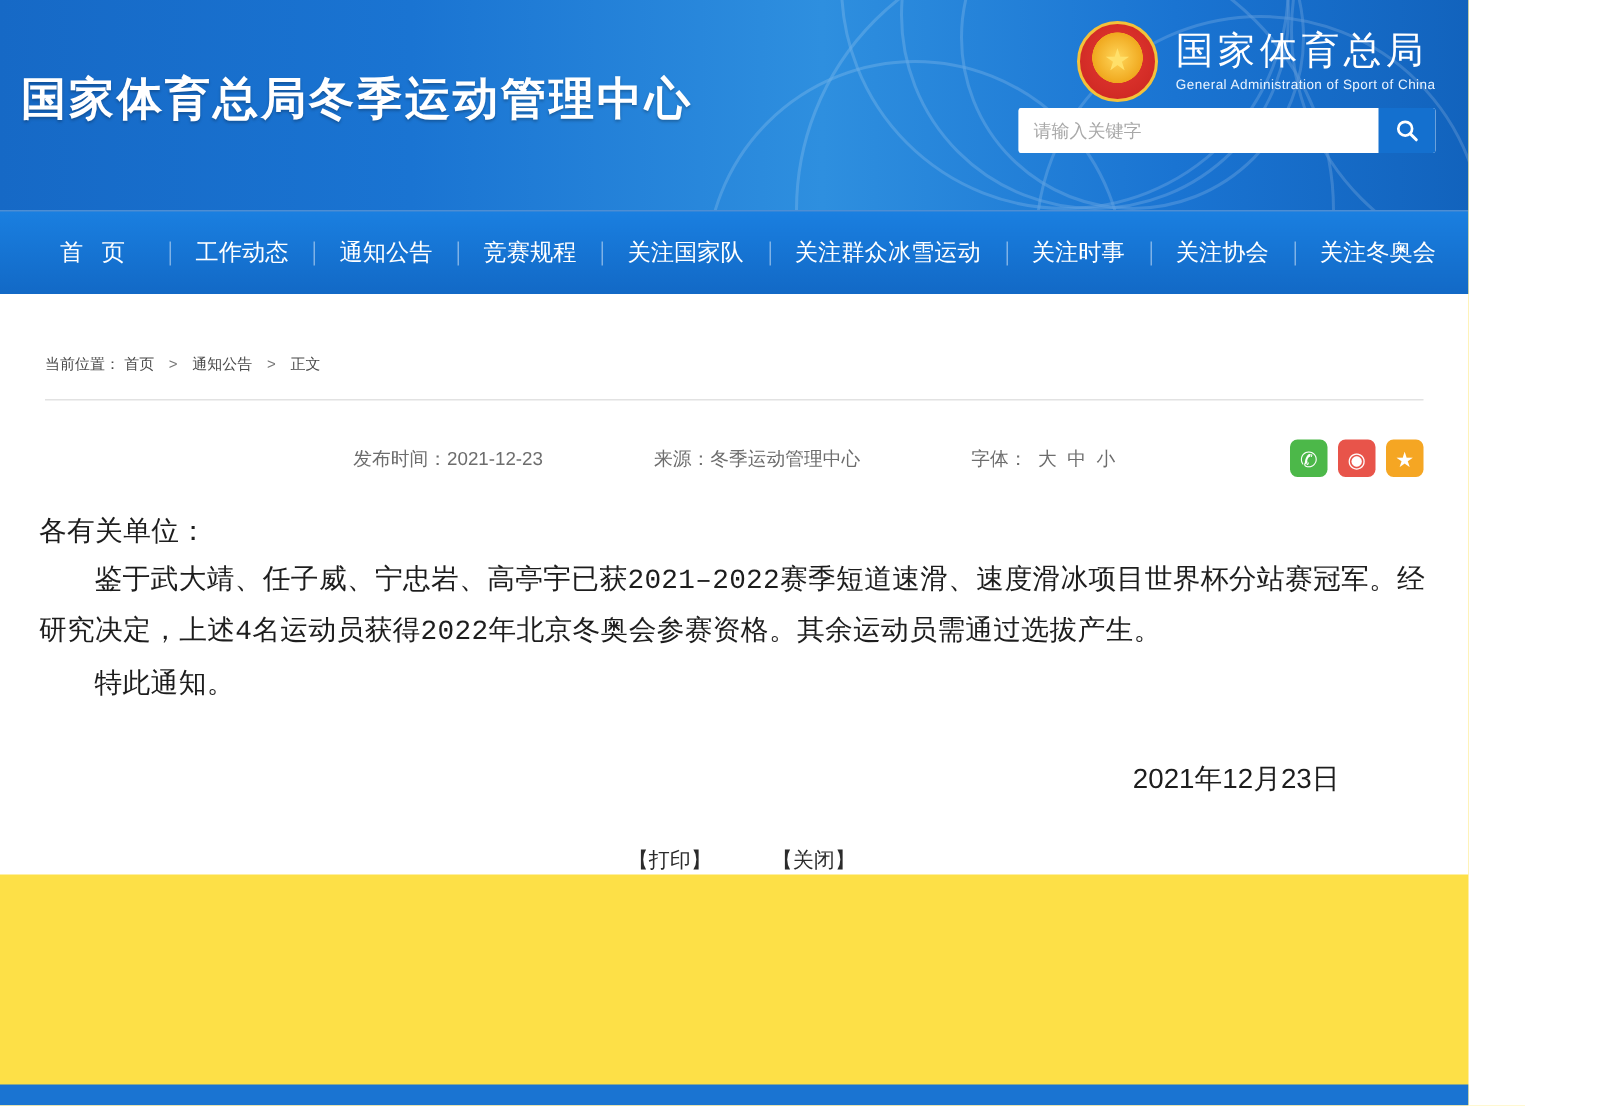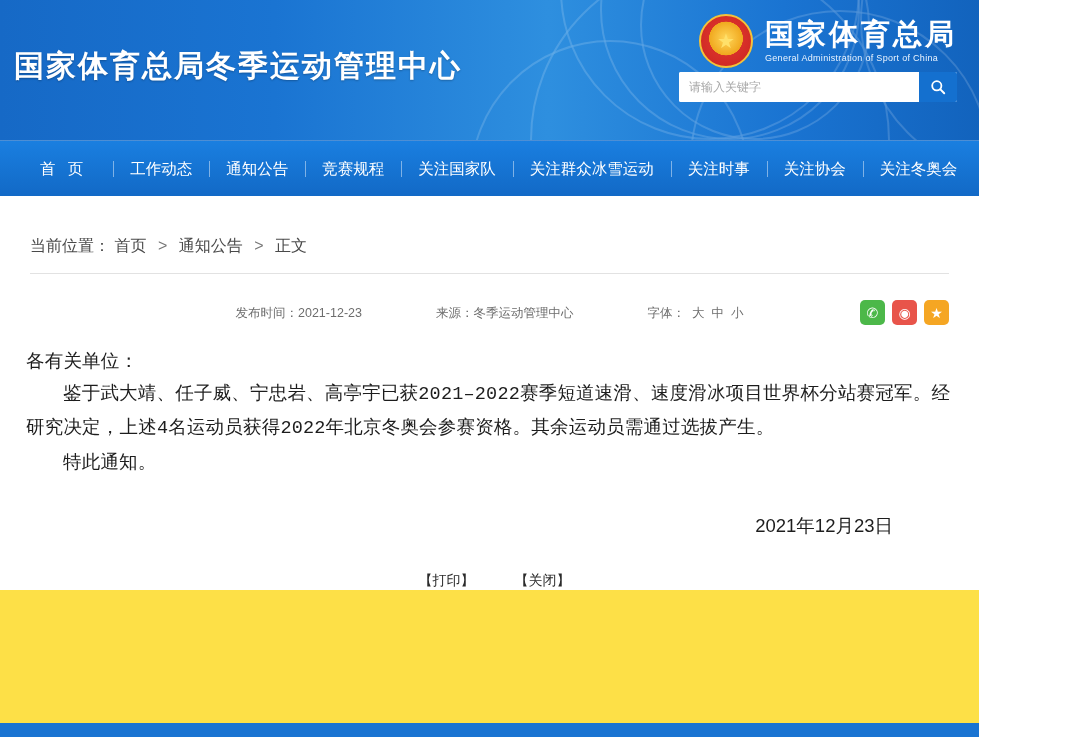--- a/index.html
+++ b/index.html
@@ -67,22 +67,22 @@
     position: absolute;
     left: 0; right: 0; top: 50%;
     transform: translateY(-52%);
     text-align: center;
     color: #ffe06a;
     font-size: 20px;
     line-height: 1;
   }
   .logo-text .cn {
     color: #ffffff;
-    font-size: 29px;
-    font-weight: bold;
+    font-size: 25px;
+    font-weight: normal;
     letter-spacing: 3px;
     line-height: 1.05;
     white-space: nowrap;
   }
   .logo-text .en {
     color: #eaf4ff;
     font-size: 9px;
     letter-spacing: .3px;
     margin-top: 3px;
     white-space: nowrap;
@@ -150,21 +150,21 @@
     background: rgba(255,255,255,.45);
   }
   .nav-item.first { letter-spacing: 4px; padding-left: 22px; padding-right: 26px; }
 
   
   .content {
     padding: 26px 26px 0 26px;
     background: #ffffff;
   }
   .breadcrumb {
-    font-size: 16px;
+    font-size: 10px;
     color: #4a4a4a;
     padding: 14px 4px 0 4px;
   }
   .breadcrumb .sep { color: #777; margin: 0 7px; }
   .breadcrumb a { color: #4a4a4a; text-decoration: none; cursor: pointer; }
   .divider {
     margin: 16px 4px 0 4px;
     border-bottom: 1px solid #e2e2e2;
   }
 

